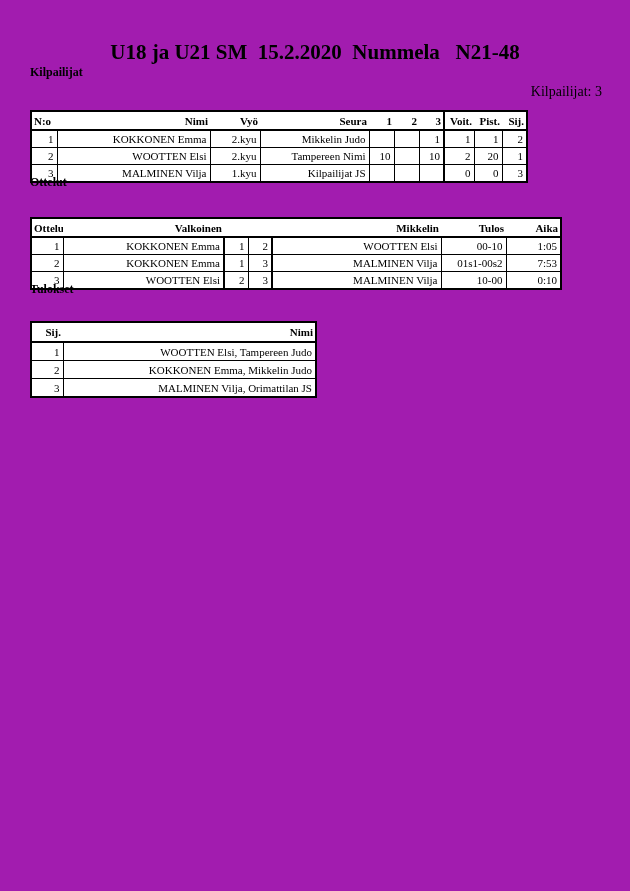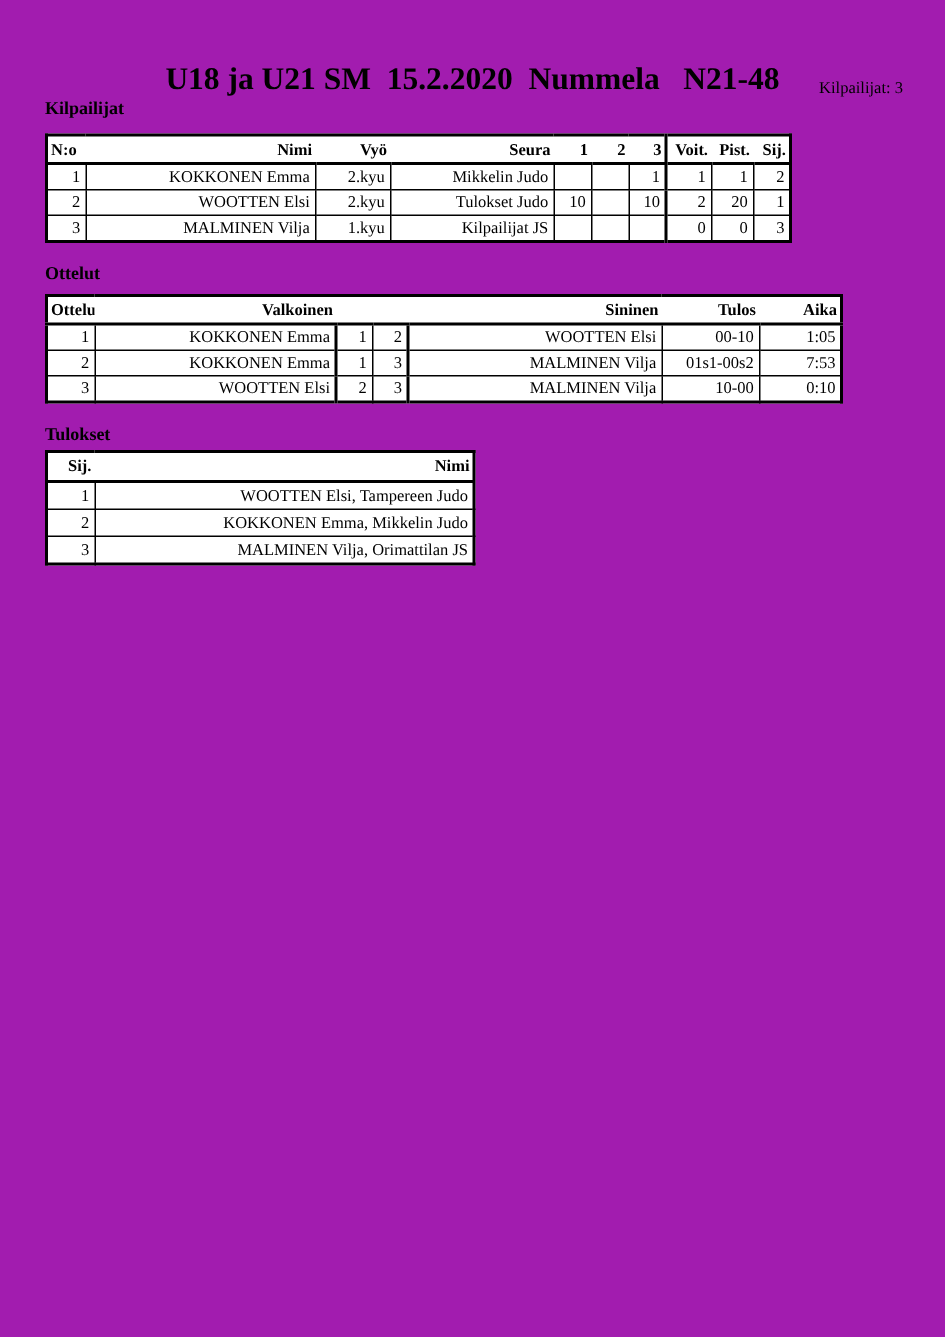--- a/index.html
+++ b/index.html
@@ -9,25 +9,25 @@
     overflow:hidden;
   }
   .doc-title{
     position:absolute;top:40px;left:0;width:630px;text-align:center;
     font-size:21px;font-weight:bold;white-space:pre;letter-spacing:0px;
   }
   .section-title{position:absolute;font-size:12px;font-weight:bold;text-align:left;}
   .sub-kilpailijat{top:65px;left:30px;width:410px;}
   .sub-ottelut{top:175px;left:30px;width:480px;}
   .sub-tulokset{top:282px;left:30px;width:292px;}
-  .count-note{position:absolute;top:53px;right:28px;font-size:11px;}
+  .count-note{position:absolute;top:84px;right:28px;font-size:14px;}
 
   table.rt{
     position:absolute;border-collapse:collapse;table-layout:fixed;
-    border:2px solid #000;font-size:11px;background:#fff;
+    border:2px solid #000;font-size:11px;background:#fff;margin-top:21px;
   }
   table.rt th{
     border:0 solid #000;border-bottom:2px solid #000;
     font-weight:bold;height:17px;padding:0 2px;white-space:nowrap;overflow:hidden;
   }
   table.rt td{
     border:1px solid #000;height:16px;padding:0 3px;
     white-space:nowrap;overflow:hidden;vertical-align:middle;
   }
   table.rt .sep{border-left:2px solid #000;}
@@ -85,21 +85,21 @@
       <td class="c"></td>
       <td class="c">1</td>
       <td class="c sep">1</td>
       <td class="c">1</td>
       <td class="c">2</td>
     </tr>
     <tr>
       <td class="c">2</td>
       <td class="l">WOOTTEN Elsi</td>
       <td class="c">2.kyu</td>
-      <td class="l">Tulokset Judo</td>
+      <td class="l">Tampereen Nimi</td>
       <td class="c">10</td>
       <td class="c"></td>
       <td class="c">10</td>
       <td class="c sep">2</td>
       <td class="c">20</td>
       <td class="c">1</td>
     </tr>
     <tr>
       <td class="c">3</td>
       <td class="l">MALMINEN Vilja</td>
@@ -126,21 +126,21 @@
       <col style="width:169px">
         <col style="width:65px">
         <col style="width:55px">
     </colgroup>
     <tbody>
         <tr>
       <th class="hl">Ottelu</th>
       <th class="c">Valkoinen</th>
       <th class="c"></th>
       <th class="c"></th>
-      <th class="c">Sininen</th>
+      <th class="c">Mikkelin</th>
       <th class="c">Tulos</th>
       <th class="c">Aika</th>
     </tr>
     <tr>
       <td class="c">1</td>
       <td class="l">KOKKONEN Emma</td>
       <td class="c sep">1</td>
       <td class="c">2</td>
       <td class="l sep">WOOTTEN Elsi</td>
       <td class="c">00-10</td>

